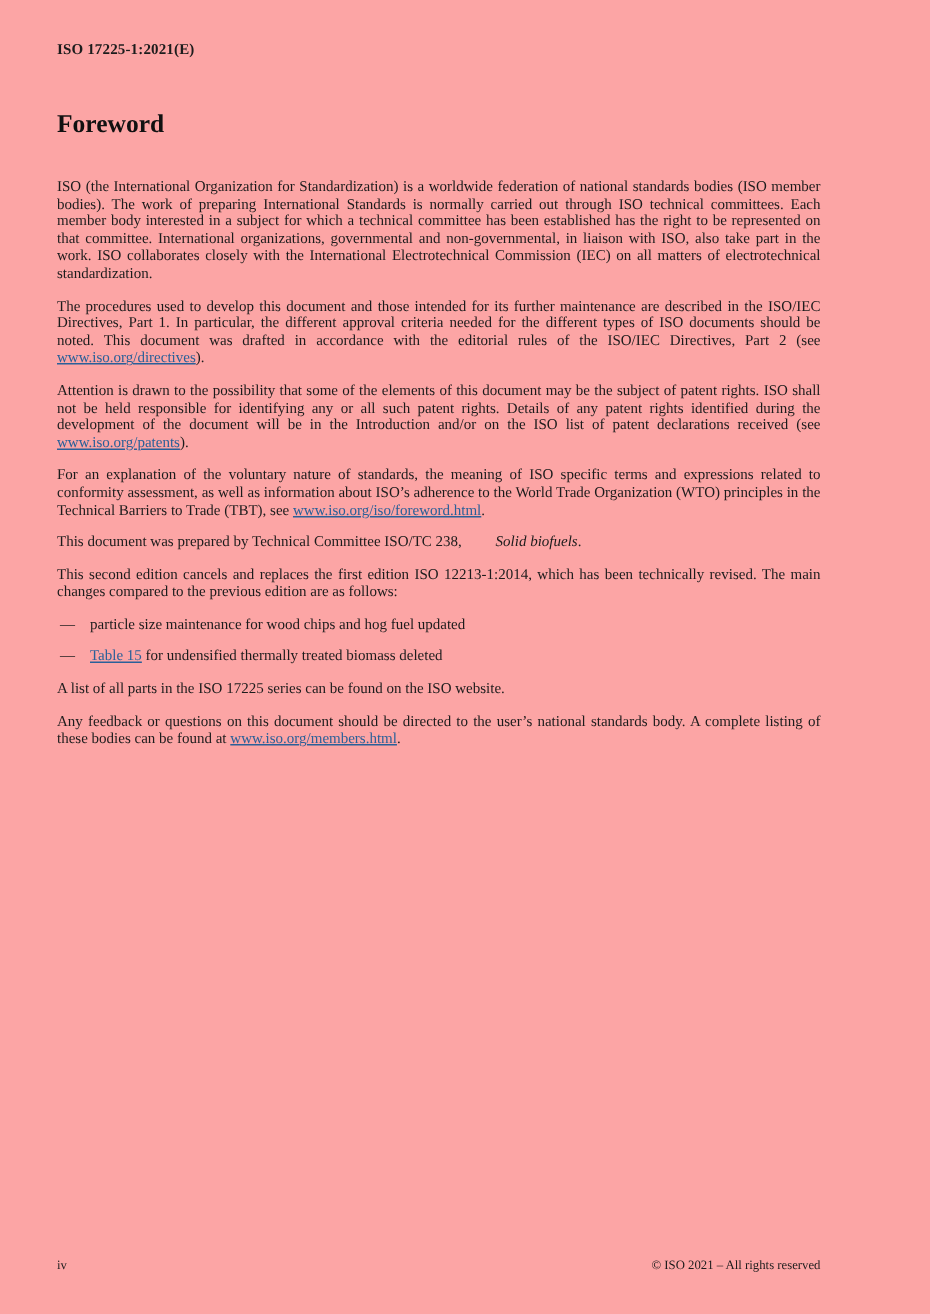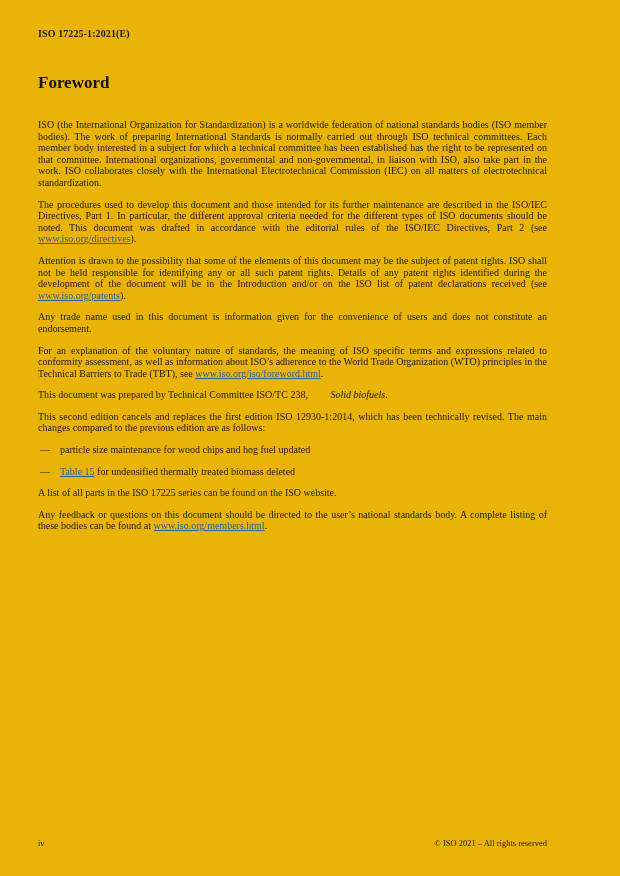--- a/index.html
+++ b/index.html
@@ -9,21 +9,21 @@
     height: 876px;
     position: relative;
     font-family: "Liberation Serif", "DejaVu Serif", serif;
     color: #1c1c1c;
     overflow: hidden;
   }
   .page {
     position: absolute;
     inset: 0;
     padding: 28px 73px 88px 38px;
-    background: #eab308;
+    background: #fca5a5;
   }
   .doc-ref {
     font-weight: bold;
     font-size: 10px;
     letter-spacing: 0.1px;
   }
   h1.section-title {
     margin-top: 34px;
     margin-bottom: 26px;
     font-size: 17px;
@@ -85,34 +85,31 @@
   </p>
 
   <p class="body-par">
     <span>The procedures used to develop this document and those intended for its further maintenance are described in the ISO/IEC Directives, Part 1. In particular, the different approval criteria needed for the different types of ISO documents should be noted. This document was drafted in accordance with the editorial rules of the ISO/IEC Directives, Part 2 (see </span><a class="link">www.iso.org/directives</a><span>).</span>
   </p>
 
   <p class="body-par">
     <span>Attention is drawn to the possibility that some of the elements of this document may be the subject of patent rights. ISO shall not be held responsible for identifying any or all such patent rights. Details of any patent rights identified during the development of the document will be in the Introduction and/or on the ISO list of patent declarations received (see </span><a class="link">www.iso.org/patents</a><span>).</span>
   </p>
 
-  <p class="body-par">
-    <span>Any trade name used in this document is information given for the convenience of users and does not constitute an endorsement.</span>
-  </p>
 
   <p class="body-par">
     <span>For an explanation of the voluntary nature of standards, the meaning of ISO specific terms and expressions related to conformity assessment, as well as information about ISO’s adherence to the World Trade Organization (WTO) principles in the Technical Barriers to Trade (TBT), see </span><a class="link">www.iso.org/iso/foreword.html</a><span>.</span>
   </p>
 
   <p class="body-par">
     <span>This document was prepared by Technical Committee ISO/TC 238, </span><span class="italic">Solid biofuels</span><span>.</span>
   </p>
 
   <p class="body-par">
-    <span>This second edition cancels and replaces the first edition ISO 12930-1:2014, which has been technically revised. The main changes compared to the previous edition are as follows:</span>
+    <span>This second edition cancels and replaces the first edition ISO 12213-1:2014, which has been technically revised. The main changes compared to the previous edition are as follows:</span>
   </p>
 
   <div class="bullet">
     <span class="dash">—</span>
     <span class="btext">particle size maintenance for wood chips and hog fuel updated</span>
   </div>
 
   <div class="bullet">
     <span class="dash">—</span>
     <span class="btext"><a class="link">Table 15</a><span> for undensified thermally treated biomass deleted</span></span>

